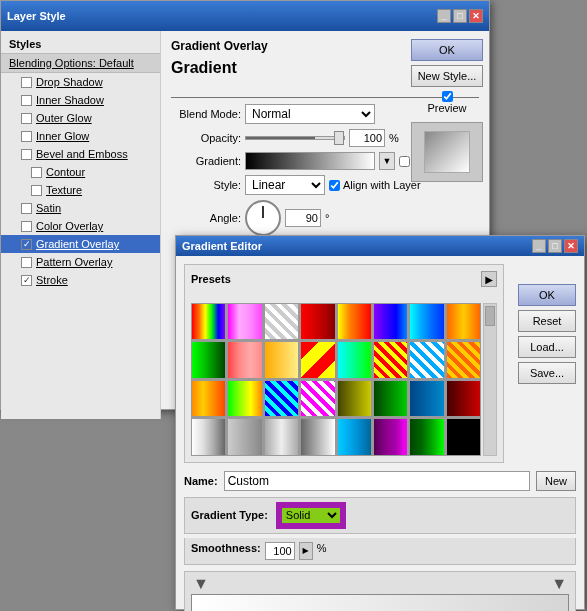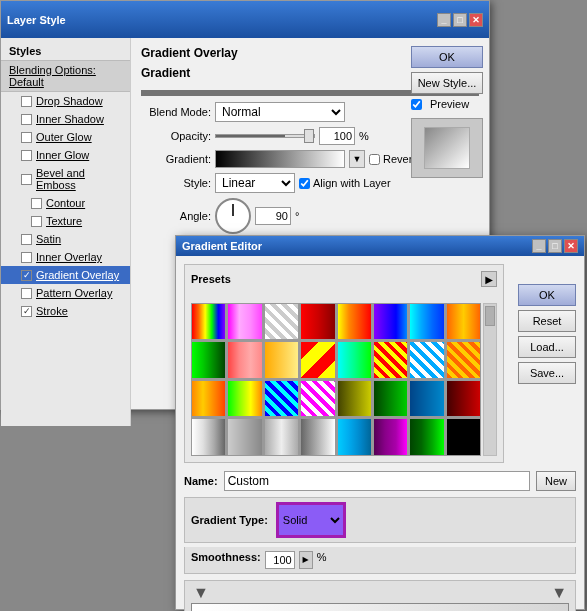--- a/index.html
+++ b/index.html
@@ -24,21 +24,21 @@
     }
     .window-titlebar {
       background: linear-gradient(to bottom, #3a7bd5, #1a4fa0);
       color: white;
       padding: 3px 6px;
       font-size: 11px;
       font-weight: bold;
       display: flex;
       align-items: center;
       justify-content: space-between;
-      height: 37px;
+      height: 30px;
     }
     .titlebar-controls {
       display: flex;
       gap: 2px;
     }
     .titlebar-btn {
       width: 14px; height: 14px;
       background: #c0c0c0;
       border: 1px solid #888;
       font-size: 9px;
@@ -47,21 +47,21 @@
     }
     .titlebar-btn.close { background: #e05050; color: white; font-weight: bold; }
 
     .layer-style-body {
       display: flex;
       height: calc(100% - 20px);
     }
 
     
     .sidebar {
-      width: 130px;
+      width: 160px;
       background: #e8e8e8;
       border-right: 1px solid #ccc;
       padding: 4px 0;
     }
     .sidebar-header {
       padding: 3px 8px;
       font-weight: bold;
       color: #000;
       font-size: 11px;
     }
@@ -124,26 +124,26 @@
       padding: 8px 10px;
       position: relative;
     }
     .section-title {
       font-size: 12px;
       font-weight: bold;
       color: #000;
       margin-bottom: 6px;
     }
     .subsection-title {
-      font-size: 12px;
+      font-size: 16px;
       font-weight: bold;
       color: #000;
       margin-bottom: 6px;
-      border-bottom: 6px solid #737373;
-      padding-bottom: 10px;
+      border-bottom: 1px solid #737373;
+      padding-bottom: 20px;
     }
 
     .form-row {
       display: flex;
       align-items: center;
       margin-bottom: 5px;
       gap: 4px;
     }
     .form-label {
       width: 70px;
@@ -280,21 +280,21 @@
       background: #c8c8c8;
       display: flex; align-items: center; justify-content: center;
       margin-top: 4px;
     }
     .preview-inner {
       width: 46px; height: 42px;
       background: linear-gradient(135deg, #888, #fff);
       border: 1px solid #aaa;
     }
     .preview-label-row {
-      display: flex; align-items: center; gap: 8px;
+      display: flex; align-items: center; gap: 0; flex-direction: column;
     }
     .preview-checkbox {
       width: 11px; height: 11px;
     }
 
     
     .gradient-editor-window {
       position: absolute;
       left: 175px;
       top: 235px;
@@ -461,24 +461,24 @@
       display: flex;
       align-items: center;
       gap: 8px;
       margin-bottom: 4px;
       background: #e0e0e0;
       border: 1px solid #bbb;
       padding: 4px 6px;
     }
     .gt-label { font-size: 11px; font-weight: bold; }
     .gt-select {
-      height: 36px;
-      font-size: 11px;
-      border: 3px solid #a21caf;
-      background: #8b5cf6;
+      height: 27px;
+      font-size: 11px;
+      border: 6px solid #a21caf;
+      background: #84cc16;
       width: 70px;
     }
 
     .smoothness-row {
       display: flex;
       align-items: flex-start;
       gap: 4px;
       padding: 4px 6px;
       background: #e0e0e0;
       border: 1px solid #bbb;
@@ -562,21 +562,21 @@
       <div class="sidebar-item" style="padding-left:30px">
         <span class="checkbox"></span>
         <span>Texture</span>
       </div>
       <div class="sidebar-item">
         <span class="checkbox"></span>
         <span>Satin</span>
       </div>
       <div class="sidebar-item">
         <span class="checkbox"></span>
-        <span>Inner Overlay</span>
+        <span>Color Overlay</span>
       </div>
       <div class="sidebar-item active">
         <span class="checkbox checked-blue"></span>
         <span>Gradient Overlay</span>
       </div>
       <div class="sidebar-item">
         <span class="checkbox"></span>
         <span>Pattern Overlay</span>
       </div>
       <div class="sidebar-item">

